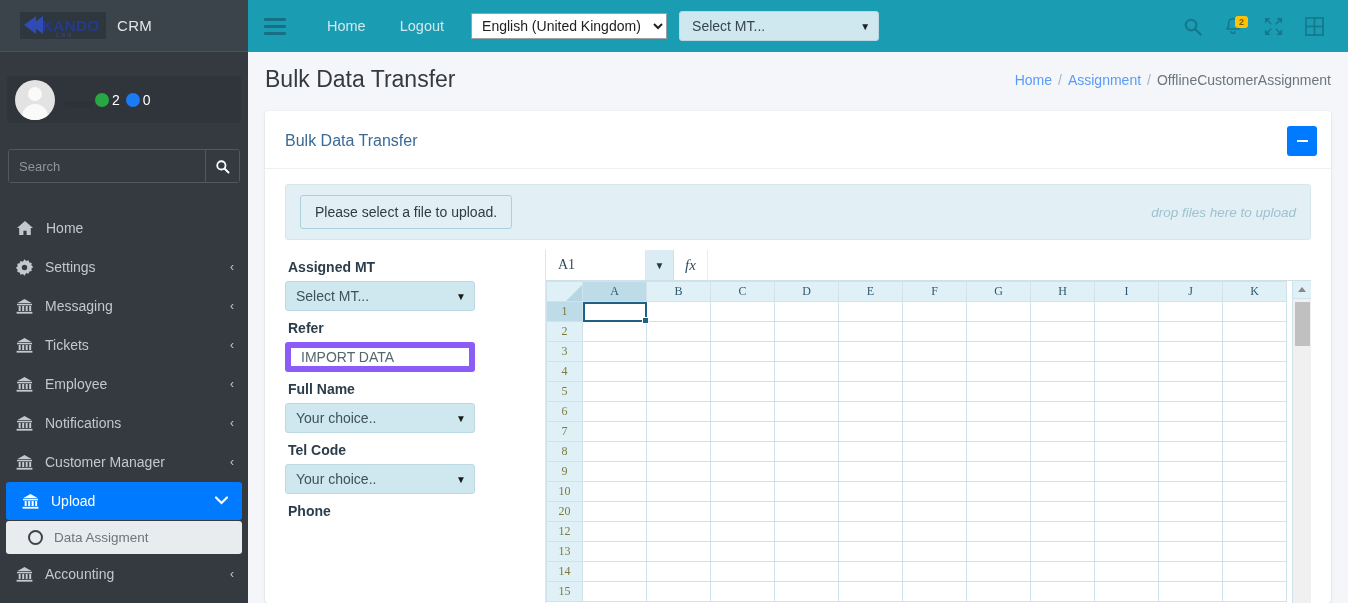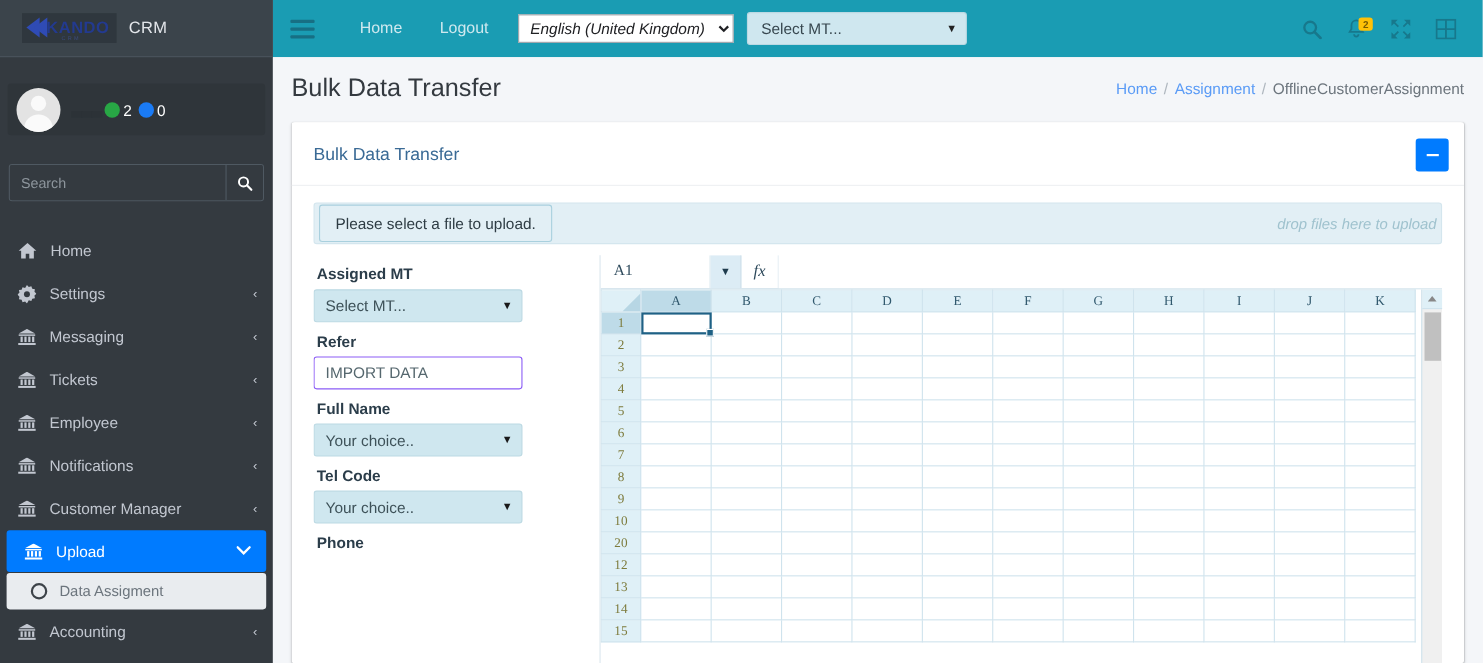--- a/index.html
+++ b/index.html
@@ -135,21 +135,21 @@
   .hamburger i { display: block; height: 3px; background: #176f84; border-radius: 1px; }
   .topnav { display: flex; align-items: center; gap: 0; margin-left: 22px; }
   .topnav a {
     color: #cfe9ef; font-size: 14.5px; text-decoration: none;
     padding: 0 17px; line-height: 52px; cursor: pointer;
   }
   .lang-select {
     height: 26px; font-size: 14px; padding: 0 4px 0 6px;
     border: 1px solid #9aa0a6; background: #fff; color: #202124;
     font-family: "Liberation Sans", sans-serif; margin-left: 10px;
-    width: 196px; cursor: pointer; font-style: italic;
+    width: 196px; cursor: pointer;
   }
   .mt-select {
     margin-left: 12px; width: 200px; height: 30px;
     background: #cfe7ef; border: 1px solid #bcd9e3; border-radius: 3px;
     display: flex; align-items: center; padding: 0 8px 0 12px;
     color: #37474f; font-size: 14px; cursor: pointer; position: relative;
   }
   .mt-select .caret { margin-left: auto; font-size: 10px; color: #222; }
   .topicons { margin-left: auto; display: flex; align-items: center; gap: 22px; padding-right: 8px; }
   .topicon { cursor: pointer; position: relative; display: flex; align-items: center; }
@@ -183,22 +183,22 @@
     margin-left: auto; width: 30px; height: 30px; background: #007bff;
     border: none; border-radius: 3px; color: #fff; cursor: pointer;
     display: flex; align-items: center; justify-content: center;
   }
   .minus-btn i { display: block; width: 11px; height: 2px; background: #fff; }
 
   .card-body { flex: 1; padding: 15px 20px 0 20px; display: flex; flex-direction: column; overflow: hidden; }
 
   .dropzone {
     background: #e2eff5; border: 1px solid #d4e6ee; border-radius: 3px;
-    height: 38px; display: flex; align-items: center;
-    padding: 0 4px; flex: none;
+    height: 56px; display: flex; align-items: center;
+    padding: 0 14px; flex: none;
   }
   .dz-btn {
     background: #e2eff5; border: 1px solid #a9d0de; border-radius: 3px;
     color: #2e3c44; font-size: 14px; padding: 8px 14px; cursor: pointer;
     font-family: "Liberation Sans", sans-serif;
   }
   .dz-hint { margin-left: auto; font-style: italic; color: #9fc2ce; font-size: 13.5px; }
 
   .lower { flex: 1; display: flex; overflow: hidden; padding-top: 10px; }
 
@@ -206,21 +206,21 @@
   .flabel { font-size: 14px; font-weight: bold; color: #2b3d4a; margin: 9px 0 6px 3px; }
   .fselect {
     width: 190px; height: 30px; background: #cfe7ef;
     border: 1px solid #bcd9e3; border-radius: 3px;
     display: flex; align-items: center; padding: 0 8px 0 10px;
     color: #3e5259; font-size: 14px; cursor: pointer;
   }
   .fselect .caret { margin-left: auto; font-size: 10px; color: #1a1a1a; }
   .ftext {
     width: 190px; height: 30px; background: #fff;
-    border: 1px solid #8b5cf6; border-radius: 3px;
+    border: 6px solid #8b5cf6; border-radius: 3px;
     padding: 0 10px; color: #55676e; font-size: 14px;
     font-family: "Liberation Sans", sans-serif; outline: none;
   }
 
   
   .sheet { flex: 1; display: flex; flex-direction: column; overflow: hidden; border-left: 1px solid #dbe7ee; }
   .sheet-toolbar {
     height: 31px; display: flex; align-items: stretch; flex: none;
     border-bottom: 1px solid #cfe0ea;
   }

